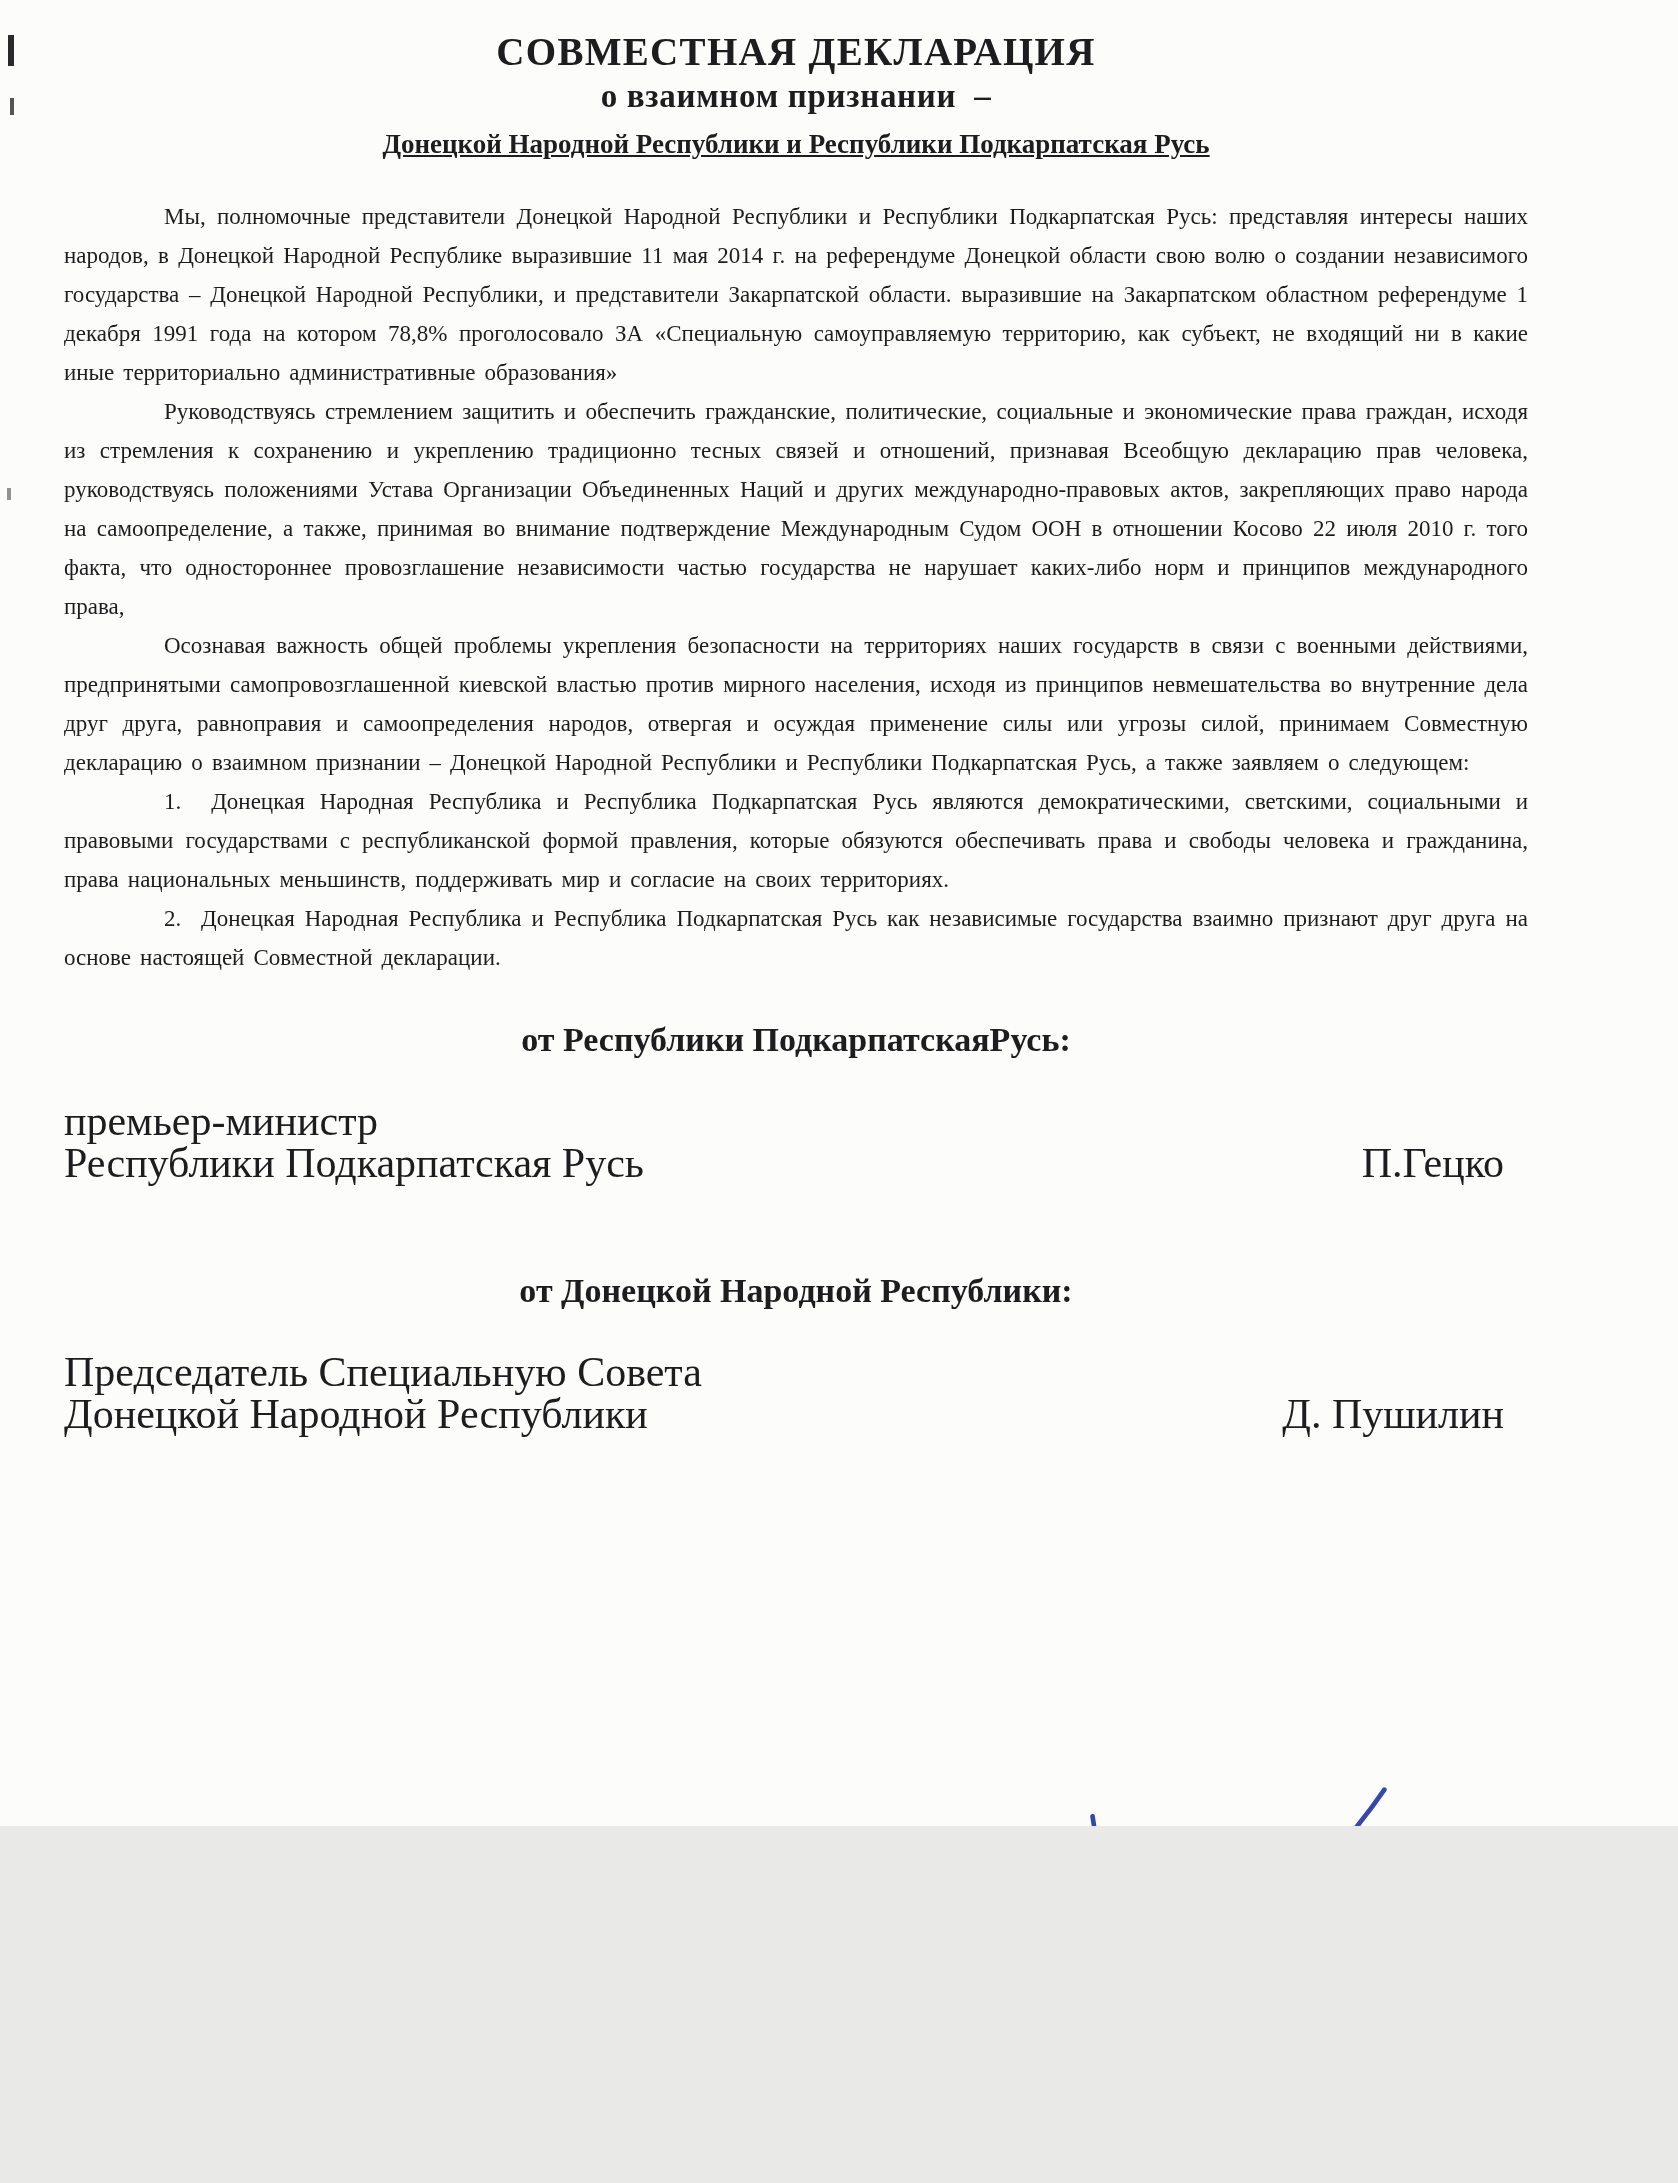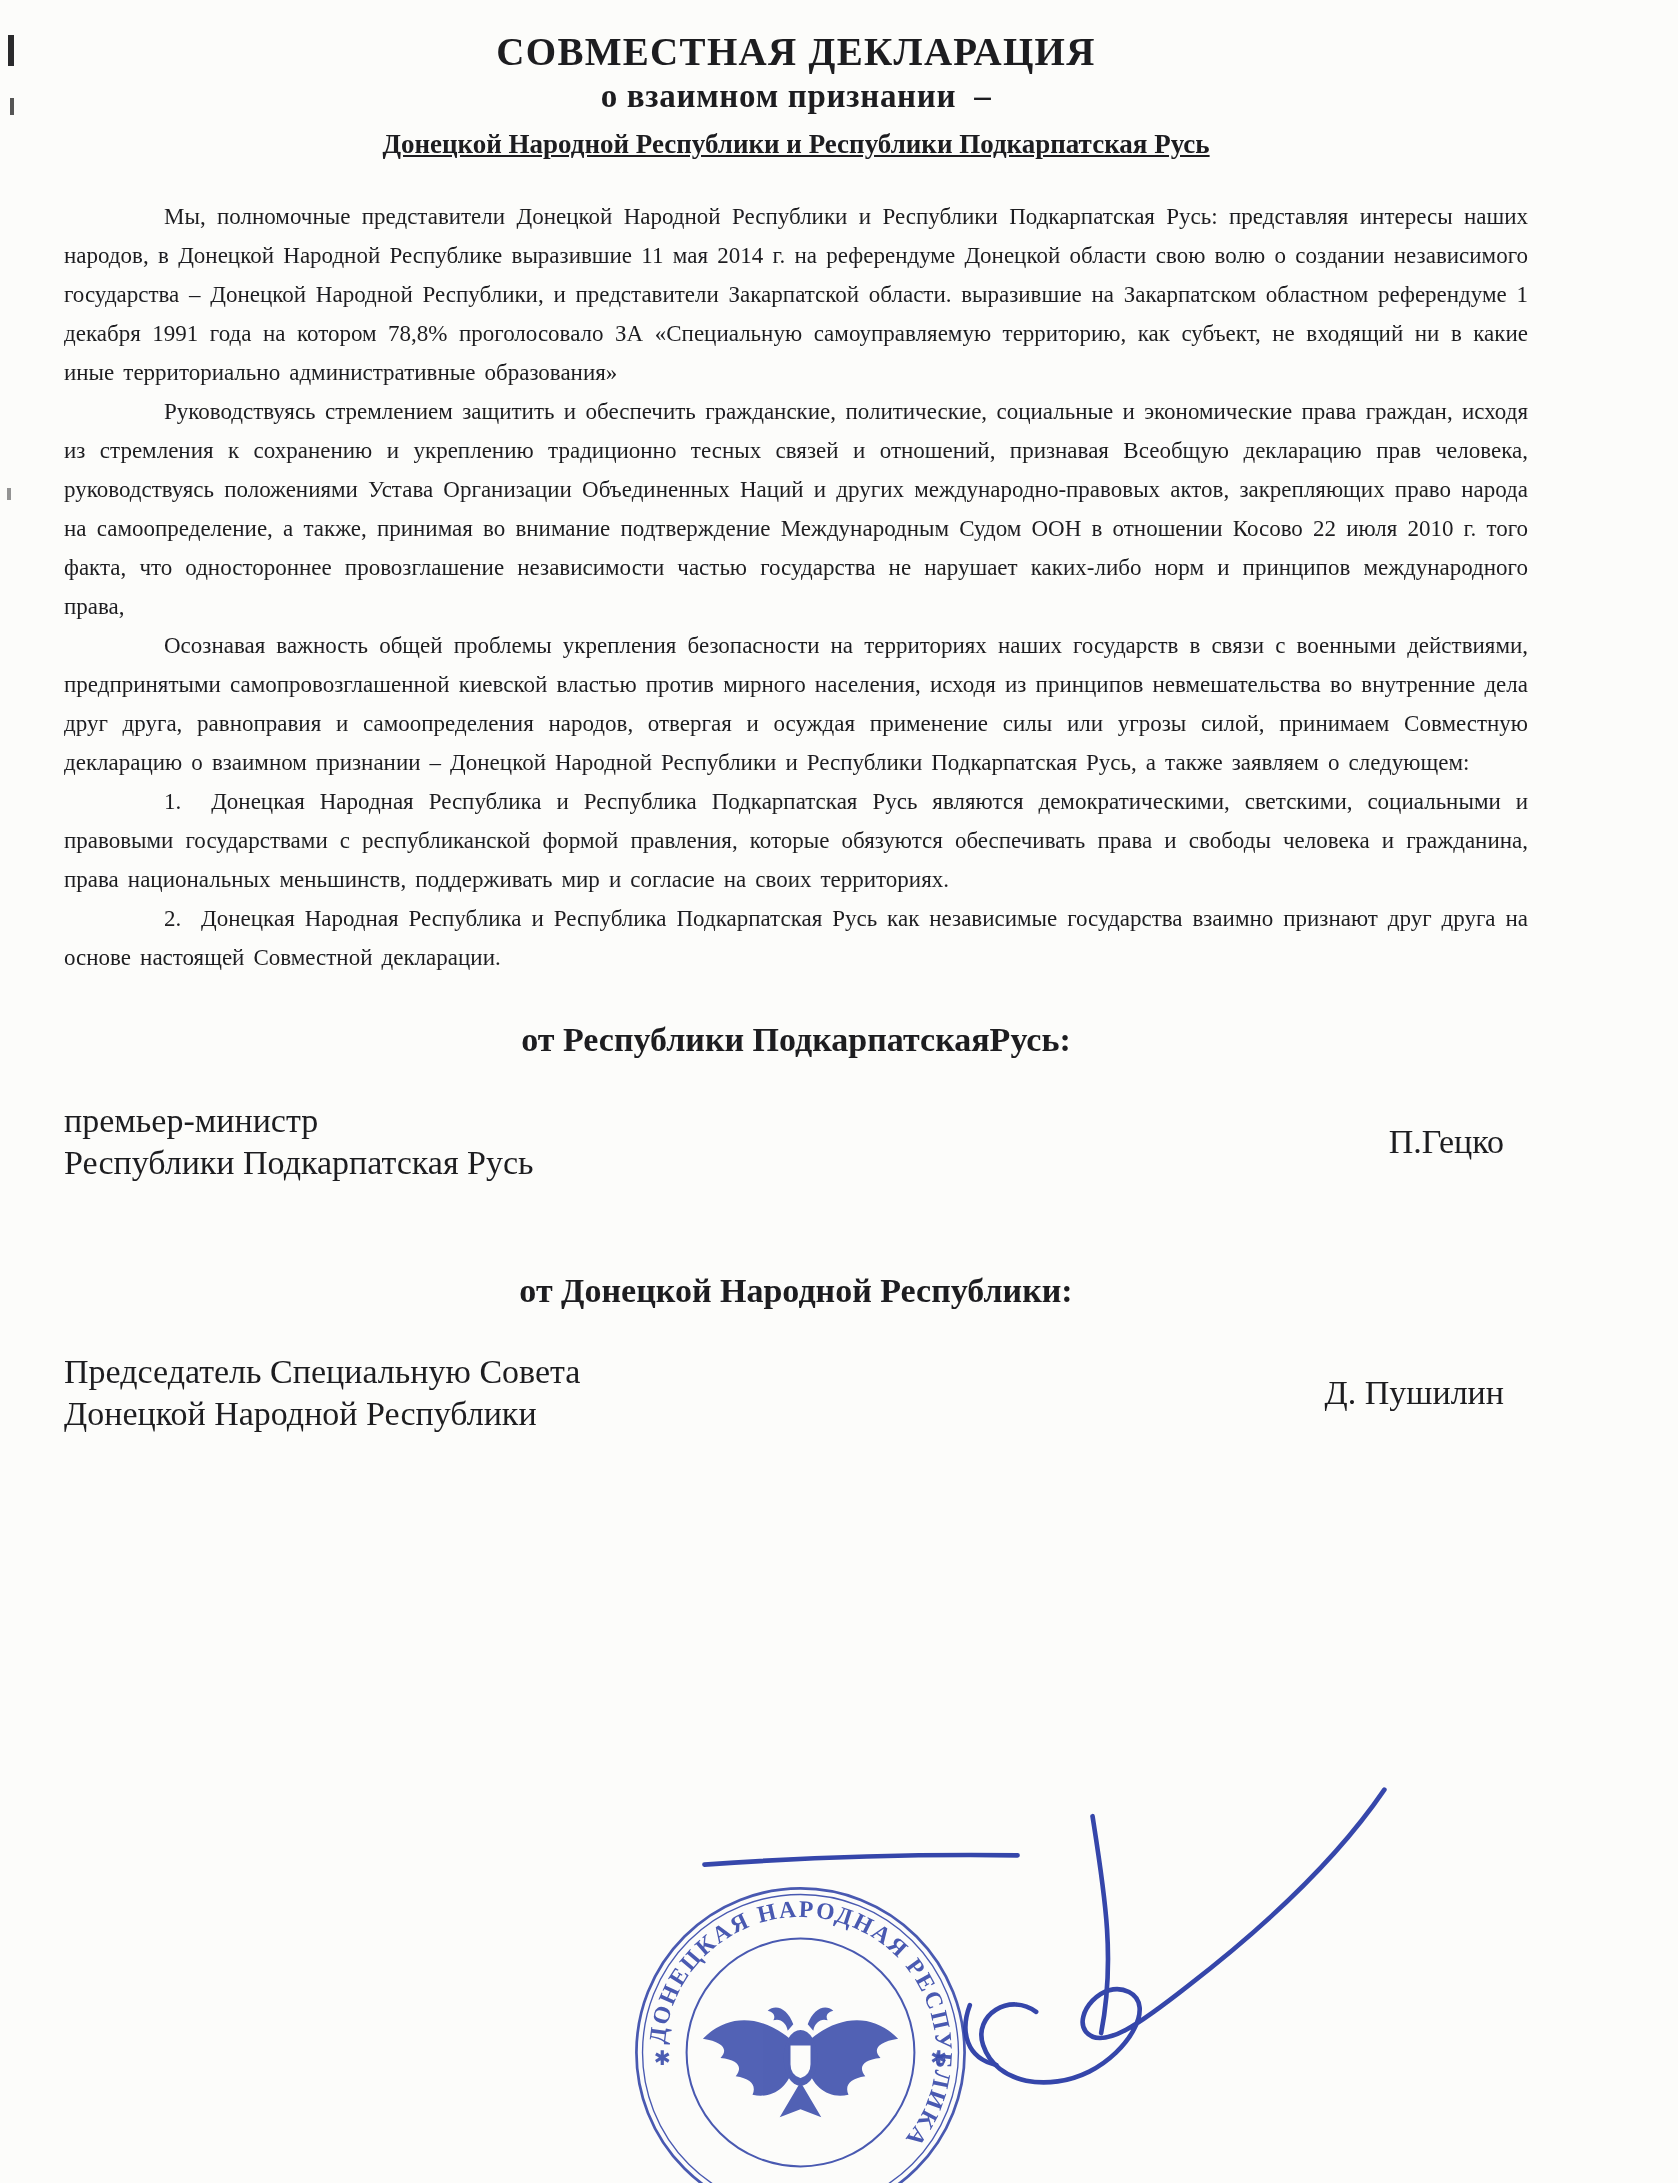--- a/index.html
+++ b/index.html
@@ -3,21 +3,21 @@
 <meta charset="utf-8">
 <style>
   * { margin: 0; padding: 0; box-sizing: border-box; }
   html, body { background: #e9e9e7; }
   body {
     width: 1679px; height: 2183px;
     font-family: "Liberation Serif", serif;
   }
   .page {
     position: relative;
-    width: 1679px; height: 2183px;
+    width: 1679px; height: 1826px;
     background: #fcfcfa;
     overflow: hidden;
     color: #1d1d20;
   }
   .content {
     position: relative;
     padding: 29px 151px 0 64px;
   }
   .title-block { text-align: center; font-weight: bold; }
   .title-line1 { font-size: 39px; letter-spacing: 1.3px; }
@@ -35,22 +35,22 @@
     text-align: center;
     font-weight: bold;
     font-size: 34px;
   }
   .heading-subcarpathia { margin-top: 44px; }
   .heading-dnr { margin-top: 88px; }
   .sig-block {
     margin-top: 41px;
     display: flex;
     justify-content: space-between;
-    align-items: center;
-    font-size: 34px;
+    align-items: flex-end;
+    font-size: 42px;
     line-height: 42px;
   }
   .sig-name { margin-right: 24px; white-space: nowrap; }
   .seal-svg {
     position: absolute;
     left: 631px; top: 1883px;
     width: 339px; height: 339px;
   }
   .signature-svg {
     position: absolute;

